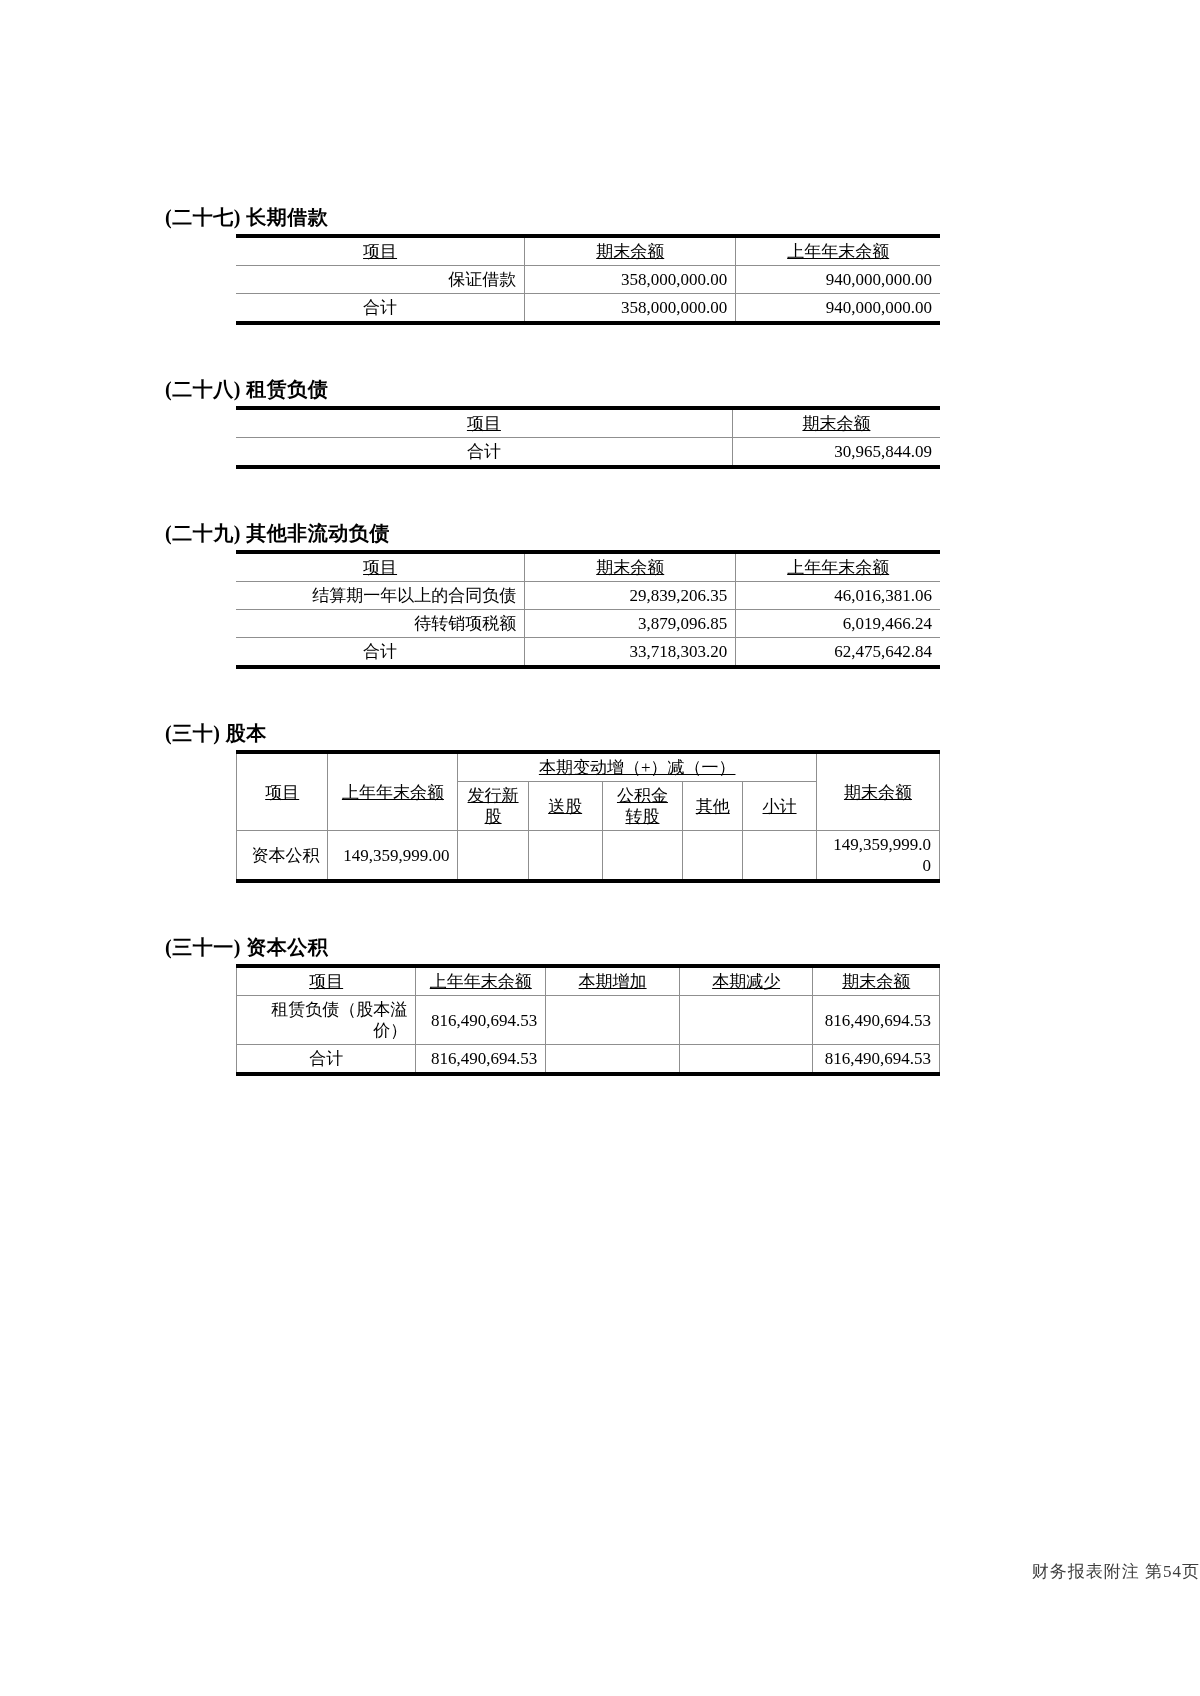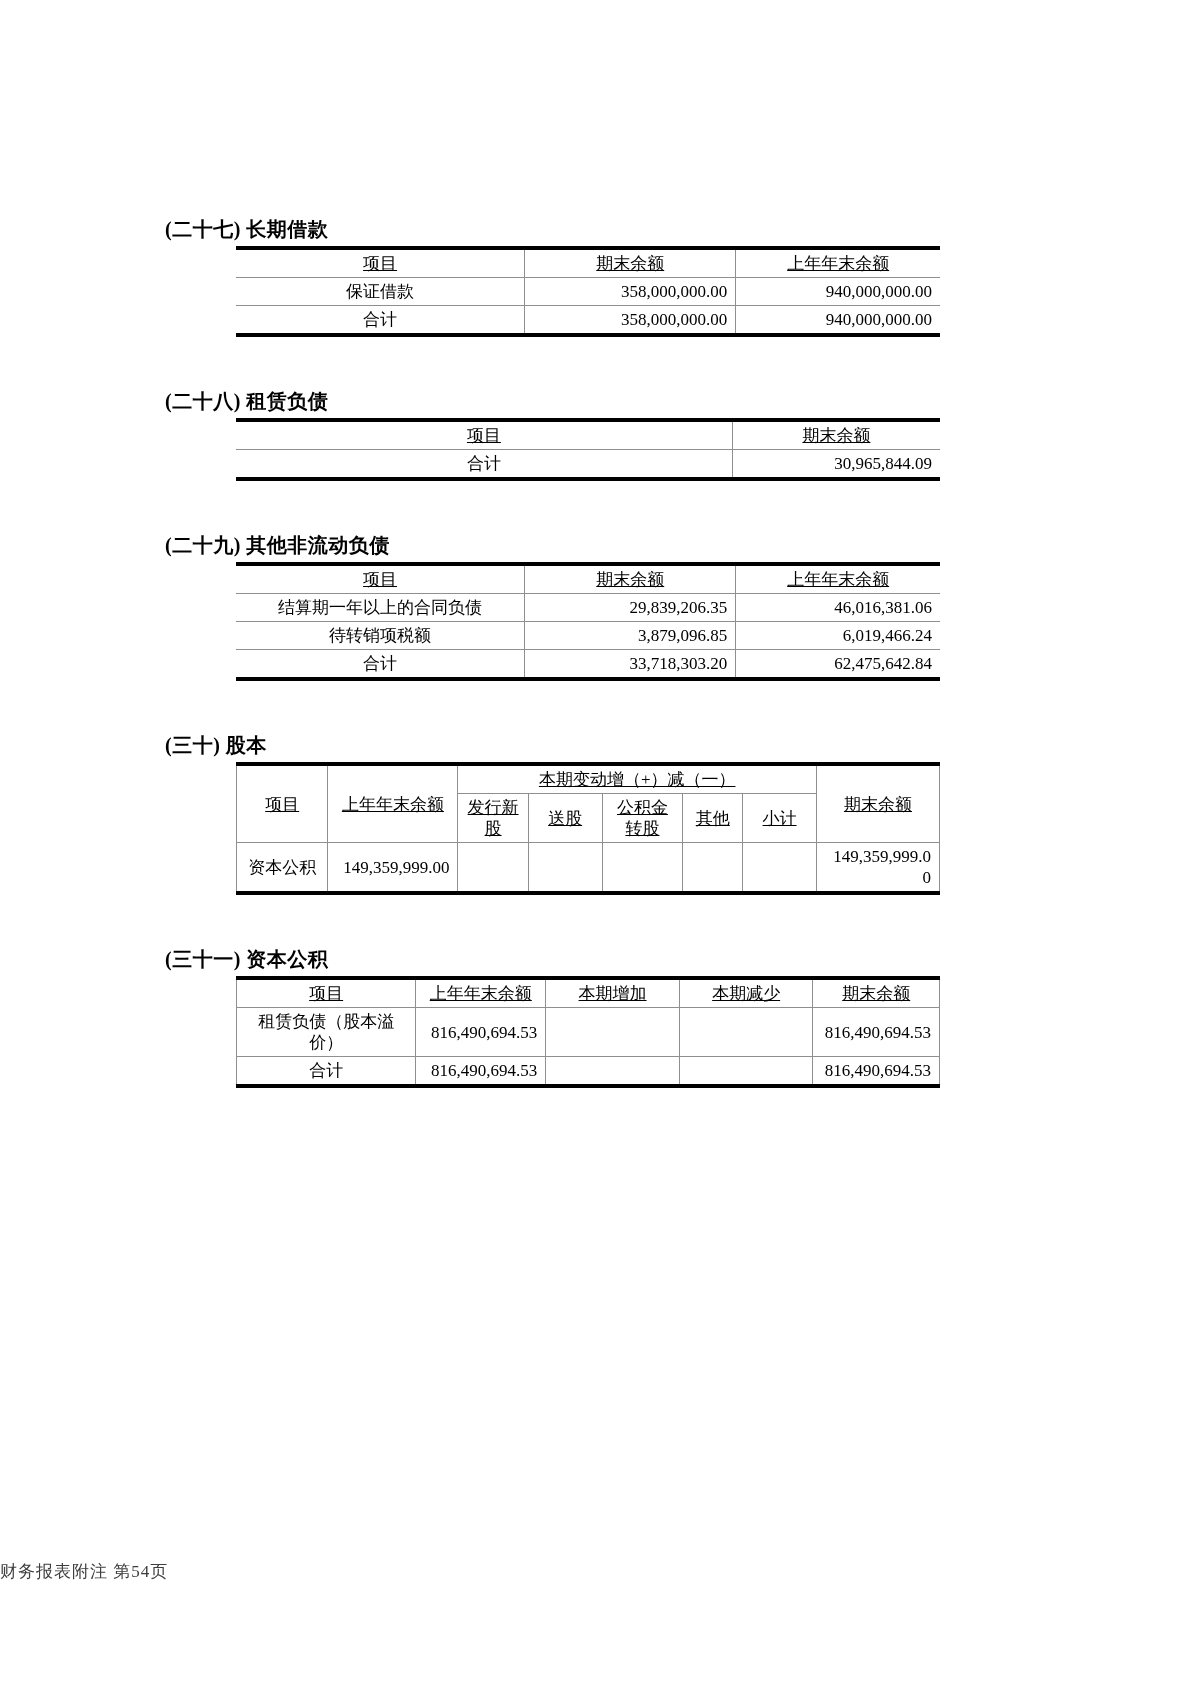--- a/index.html
+++ b/index.html
@@ -11,21 +11,21 @@
     position: relative;
     width: 1200px;
     height: 1696px;
     background: #ffffff;
     font-family: "Liberation Serif", "DejaVu Serif", serif;
     color: #000000;
     overflow: hidden;
   }
   .content {
     position: absolute;
-    top: 216px;
+    top: 204px;
     left: 165px;
     width: 790px;
   }
   .section {
     margin-bottom: 51px;
   }
   .section-title {
     font-size: 20px;
     font-weight: bold;
     line-height: 26px;
@@ -46,29 +46,29 @@
     padding: 3px 8px;
     line-height: 21px;
     vertical-align: middle;
     overflow: hidden;
     word-break: break-all;
   }
   
   table.no-outer tr td:first-child { border-left: none; }
   table.no-outer tr td:last-child  { border-right: none; }
   .hc { text-align: center; text-decoration: underline; }
-  .item { text-align: center; margin-top: 8px; }
+  .item { text-align: right; margin-top: 8px; }
   .num { text-align: right; padding-right: 10px; }
   .total { text-align: center; }
   .footer {
     position: absolute;
     top: 1560px;
     left: 0;
     width: 1200px;
-    text-align: left;
+    text-align: right;
     font-size: 17px;
     color: #3d3d3d;
     letter-spacing: 1px;
   }
 </style>
 </head>
 <body>
 
 <div class="page">
   <div class="content">

